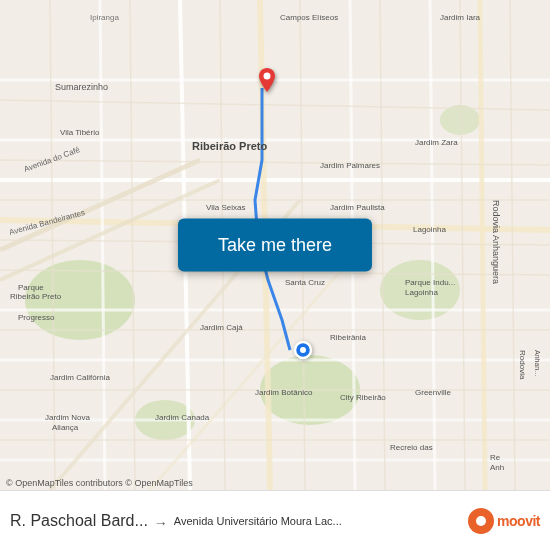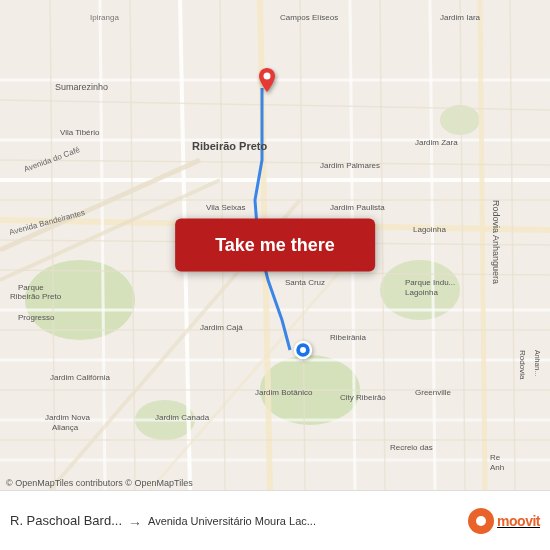--- a/index.html
+++ b/index.html
@@ -23,24 +23,24 @@
       position: absolute;
       top: 0; left: 0;
       width: 100%; height: 100%;
     }
 
     .take-me-there-btn {
       position: absolute;
       top: 50%;
       left: 50%;
       transform: translate(-50%, -50%);
-      background-color: #b91c1c;
+      background-color: #0369a1;
       color: white;
       font-size: 18px;
-      font-weight: 700;
+      font-weight: 400;
       padding: 16px 40px;
       border-radius: 6px;
       border: none;
       cursor: pointer;
       white-space: nowrap;
       box-shadow: 0 2px 8px rgba(0,0,0,0.3);
       z-index: 10;
     }
 
     
@@ -87,35 +87,34 @@
       border-top: 1px solid #ddd;
       display: flex;
       align-items: center;
       padding: 0 10px;
     }
 
     .footer-logo {
       margin-left: auto;
       display: flex;
       align-items: center;
-      text-decoration: underline;
     }
 
     .footer-route {
       display: flex;
       align-items: center;
       flex: 1;
       gap: 6px;
       font-size: 11px;
       color: #333;
       overflow: hidden;
     }
 
     .footer-origin {
-      font-size: 13px;
+      font-size: 16px;
       color: #333;
       white-space: nowrap;
       overflow: hidden;
       text-overflow: ellipsis;
       max-width: 160px;
     }
 
     .footer-dest {
       font-size: 11px;
       color: #333;

